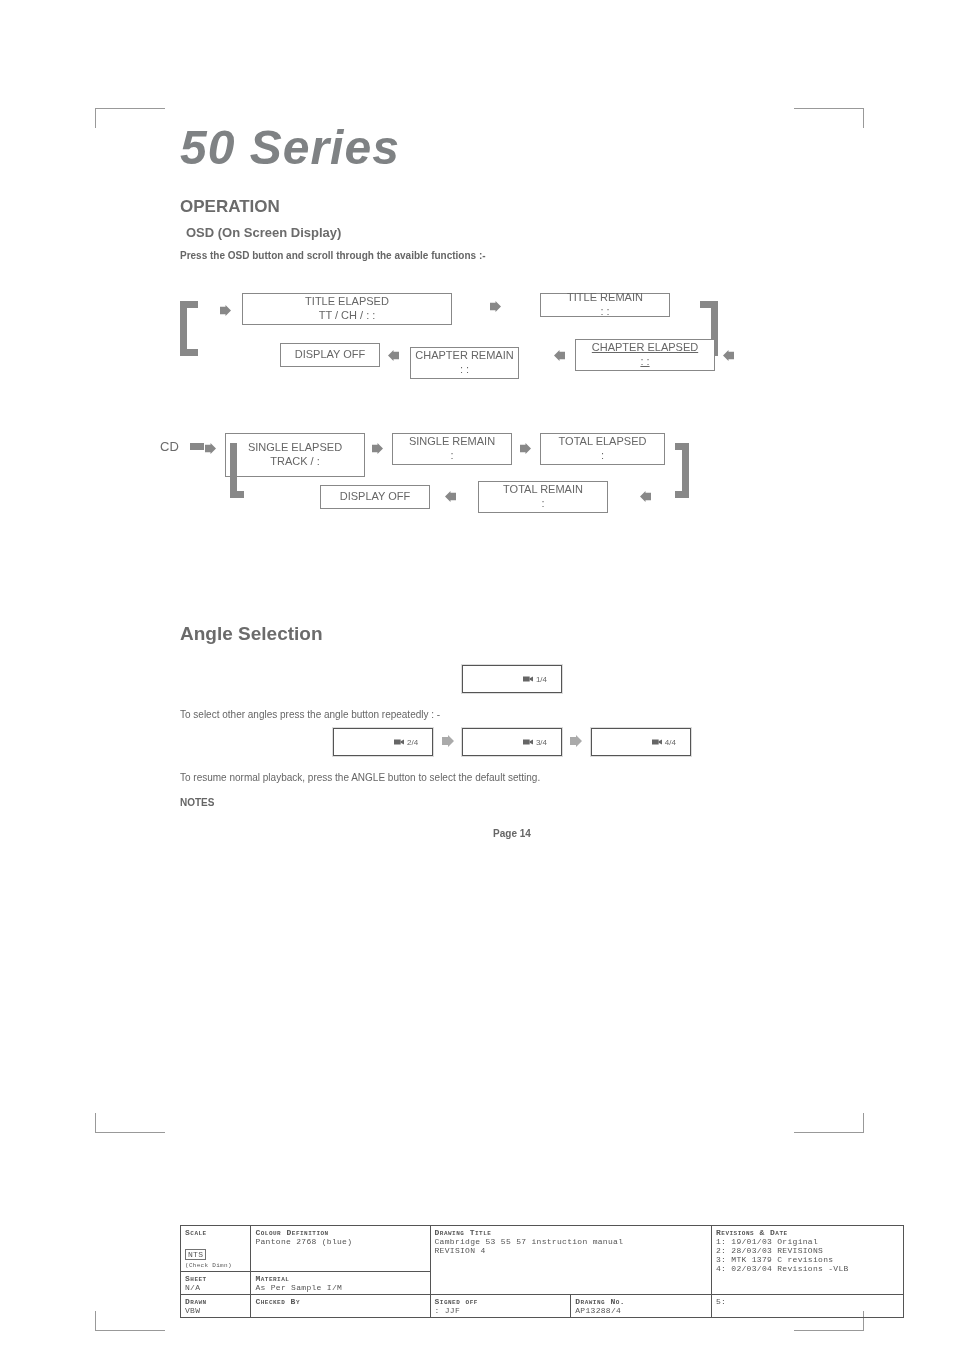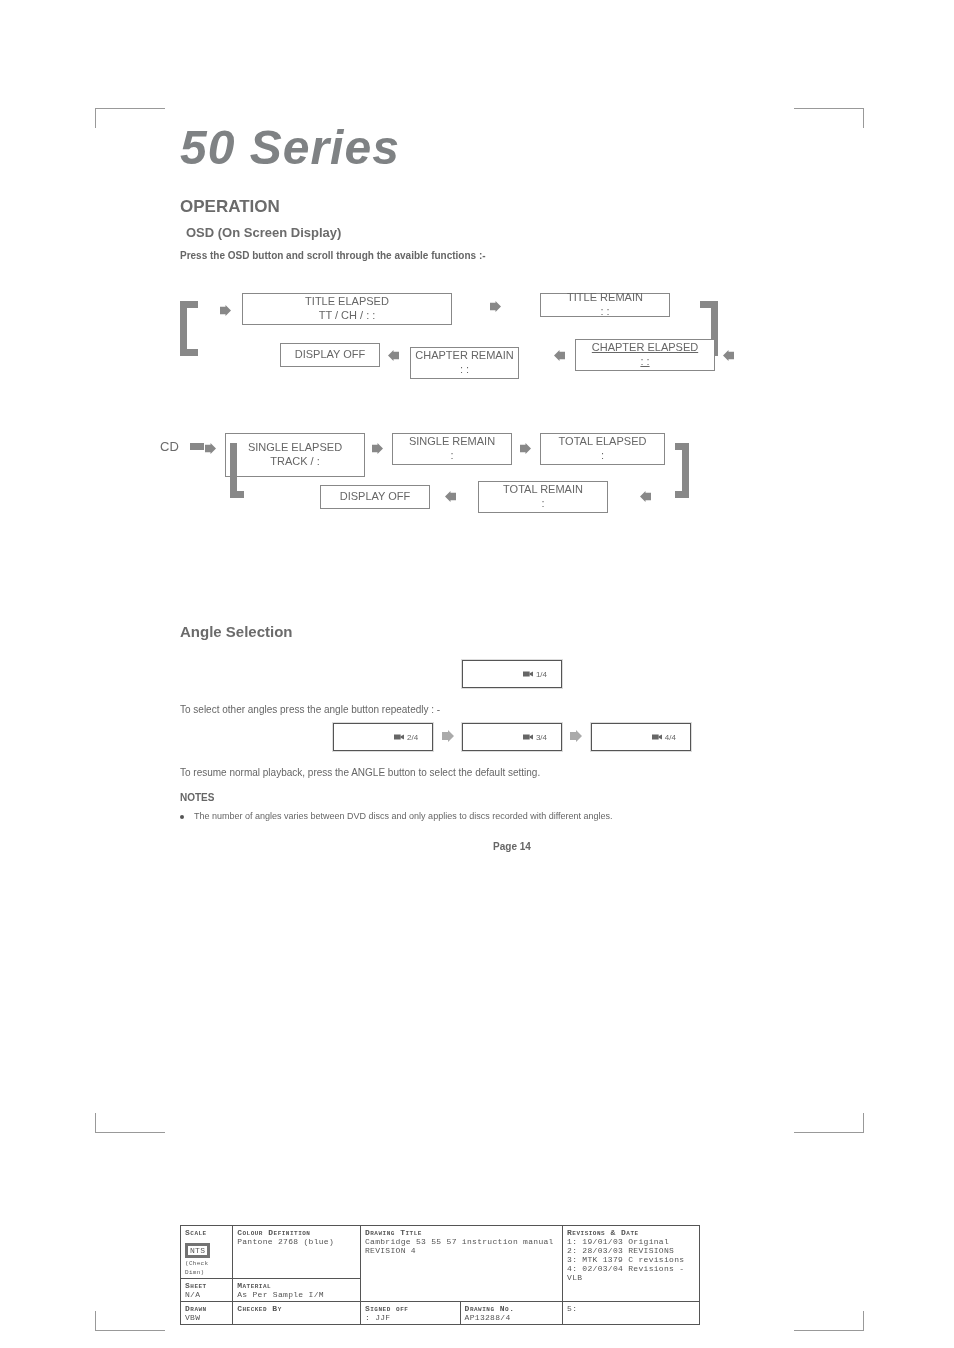--- a/index.html
+++ b/index.html
@@ -64,21 +64,21 @@
   }
   .arrow-r svg, .arrow-l svg { width:11px; height:11px; display:block;}
   .bracket {
     position:absolute;
     border-color:#888;
     border-style:solid;
     border-width:0;
   }
   .dvd-flow { height: 140px; margin-left: -10px; margin-bottom: 10px;}
   .cd-flow { height: 130px; margin-left: -10px; margin-bottom: 60px;}
-  h3.angle { font-size:15px; font-weight:bold; color:#6b6b6b; margin: 0 0 20px 0;}
+  h3.angle { font-size:19px; font-weight:bold; color:#6b6b6b; margin: 0 0 20px 0;}
   .small { font-size:10px; color:#666; }
   .angle-box {
     display:inline-block;
     border:1.5px solid #555;
     box-shadow: inset 0 0 0 1px #fff, 0 0 0 1px #ddd;
     padding: 8px 14px;
     font-size:8px;
     color:#666;
     min-width:100px;
     text-align:right;
@@ -89,21 +89,21 @@
   .angle-row .arr { display:inline-block; vertical-align:middle; margin:0 4px;}
   .notes-head { font-size:10px; font-weight:bold; color:#666; margin: 14px 0 8px 0;}
   .notes-bullet { font-size:9px; color:#666; display:flex; gap:10px; align-items:flex-start;}
   .notes-bullet .dot{ width:4px;height:4px;border-radius:50%;background:#555;margin-top:4px;flex:none;}
   .page-num { text-align:center; font-size:10px; font-weight:bold; color:#666; margin-top: 20px;}
   
   .dwg-table {
     position:absolute;
     top: 1225px;
     left: 180px;
-    width: 520px;
+    width: 724px;
     border-collapse: collapse;
     font-family: "Courier New", monospace;
     font-size: 8px;
     letter-spacing: 0.3px;
     color:#555;
   }
   .dwg-table td {
     border: 1.5px solid #555;
     padding: 2px 4px;
     vertical-align: top;
@@ -279,34 +279,30 @@
               <path d="M8 5 L12 3 L12 9 L8 7 Z" fill="#666"></path>
             </svg></span>
           <span>4/4</span>
         </span>
     </span>
   </div>
 
   <div class="small" style="margin-top:6px;">To resume normal playback, press the ANGLE button to select the default setting.</div>
 
   <div class="notes-head">NOTES</div>
-  <div class="notes-bullet">
-    <span class="dot"></span>
-    <span>The number of angles varies between DVD discs and only applies to discs recorded with different angles.</span>
-  </div>
 
   <div class="page-num">Page 14</div>
 </div>
 
 <table class="dwg-table">
   <tbody>
       <tr>
     <td style="width:55px;">
       <span class="hd">Scale</span><br>
-      <span style="border:3px solid #737373;padding:0 2px;display:inline-block;margin-top:6px;">NTS</span><br>
+      <span style="border:1px solid #737373;padding:0 2px;display:inline-block;margin-top:12px;">NTS</span><br>
       <span style="font-size:6px;">(Check Dimn)</span>
     </td>
     <td style="width:140px;">
       <span class="hd">Colour Definition</span><br>
       <span>Pantone  2768 (blue)</span>
     </td>
     <td rowspan="2" colspan="2" style="width:220px;">
       <span class="hd">Drawing Title</span><br>
       <span>Cambridge 53 55 57 instruction manual</span><br>
       <span>REVISION 4</span>

